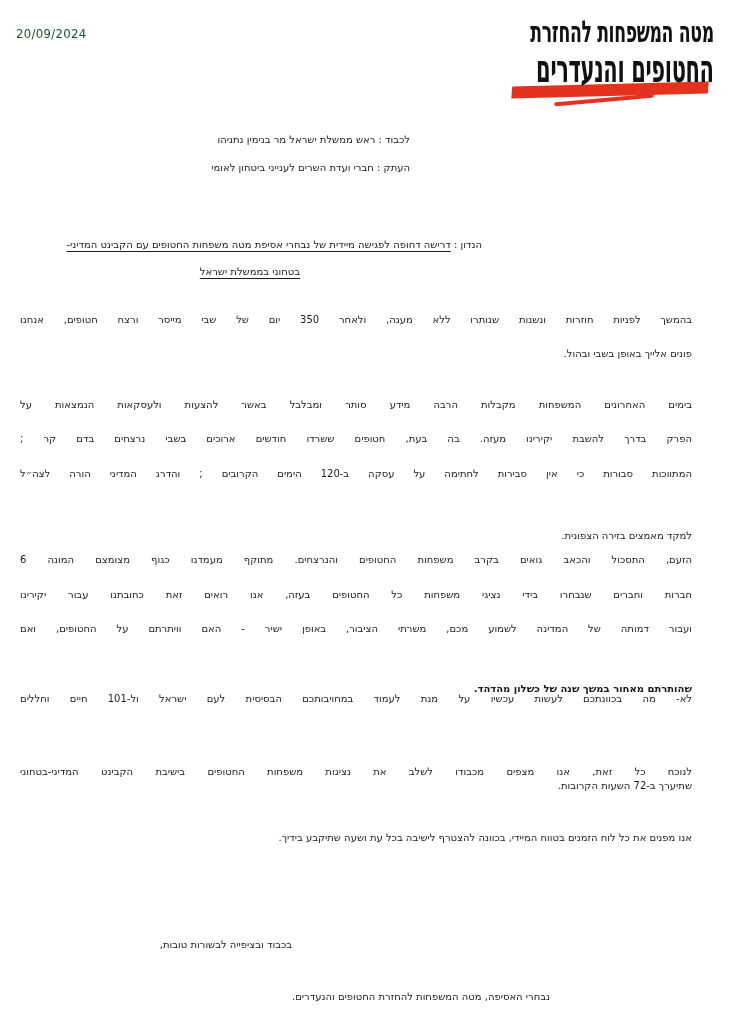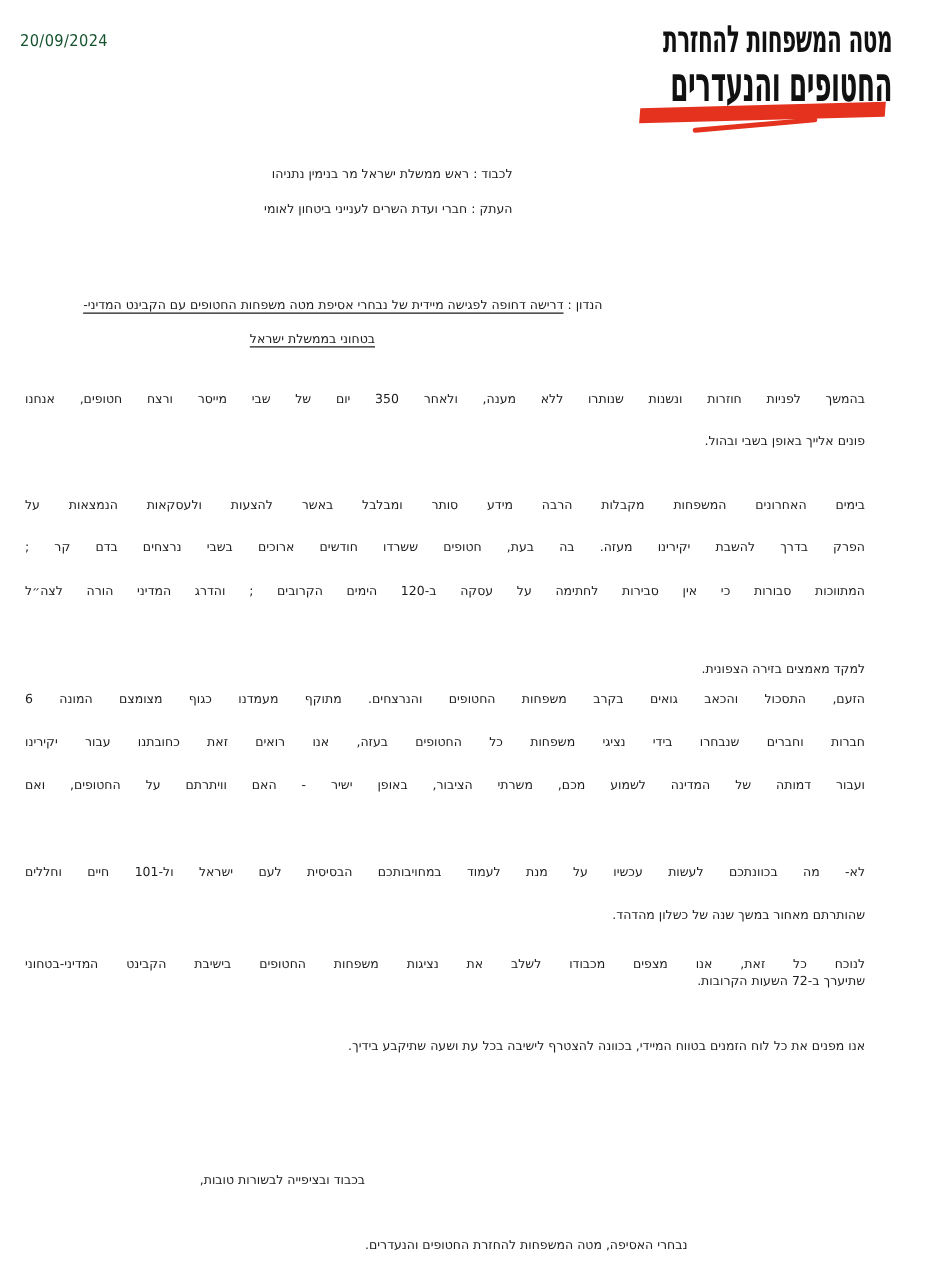--- a/index.html
+++ b/index.html
@@ -72,21 +72,21 @@
 
   <div class="abs line full" style="top:396px;">בימים האחרונים המשפחות מקבלות הרבה מידע סותר ומבלבל באשר להצעות ולעסקאות הנמצאות על</div>
   <div class="abs line full" style="top:430px;">הפרק בדרך להשבת יקירינו מעזה. בה בעת, חטופים ששרדו חודשים ארוכים בשבי נרצחים בדם קר ;</div>
   <div class="abs line full" style="top:465px;">המתווכות סבורות כי אין סבירות לחתימה על עסקה ב-120 הימים הקרובים ; והדרג המדיני הורה לצה״ל</div>
   <div class="abs line" style="top:499px;margin-top:28px;">למקד מאמצים בזירה הצפונית.</div>
 
   <div class="abs line full" style="top:551px;">הזעם, התסכול והכאב גואים בקרב משפחות החטופים והנרצחים. מתוקף מעמדנו כגוף מצומצם המונה 6</div>
   <div class="abs line full" style="top:586px;">חברות וחברים שנבחרו בידי נציגי משפחות כל החטופים בעזה, אנו רואים זאת כחובתנו עבור יקירינו</div>
   <div class="abs line full" style="top:620px;">ועבור דמותה של המדינה לשמוע מכם, משרתי הציבור, באופן ישיר - האם וויתרתם על החטופים, ואם</div>
   <div class="abs line full" style="top:655px;margin-top:35px;">לא- מה בכוונתכם לעשות עכשיו על מנת לעמוד במחויבותכם הבסיסית לעם ישראל ול-101 חיים וחללים</div>
-  <div class="abs line" style="top:724px;">שהותרתם מאחור במשך שנה של כשלון מהדהד.</div>
+  <div class="abs line" style="top:680px;font-weight:bold;">שהותרתם מאחור במשך שנה של כשלון מהדהד.</div>
 
   <div class="abs line full" style="top:742px;margin-top:21px;">לנוכח כל זאת, אנו מצפים מכבודו לשלב את נציגות משפחות החטופים בישיבת הקבינט המדיני-בטחוני</div>
   <div class="abs line" style="top:777px;">שתיערך ב-72 השעות הקרובות.</div>
 
   <div class="abs line" style="top:829px;">אנו מפנים את כל לוח הזמנים בטווח המיידי, בכוונה להצטרף לישיבה בכל עת ושעה שתיקבע בידיך.</div>
 
   <div class="abs line" style="top:936px; right:448px;">בכבוד ובציפייה לבשורות טובות,</div>
   <div class="abs line" style="top:988px; right:190px;">נבחרי האסיפה, מטה המשפחות להחזרת החטופים והנעדרים.</div>
 
 </div>

